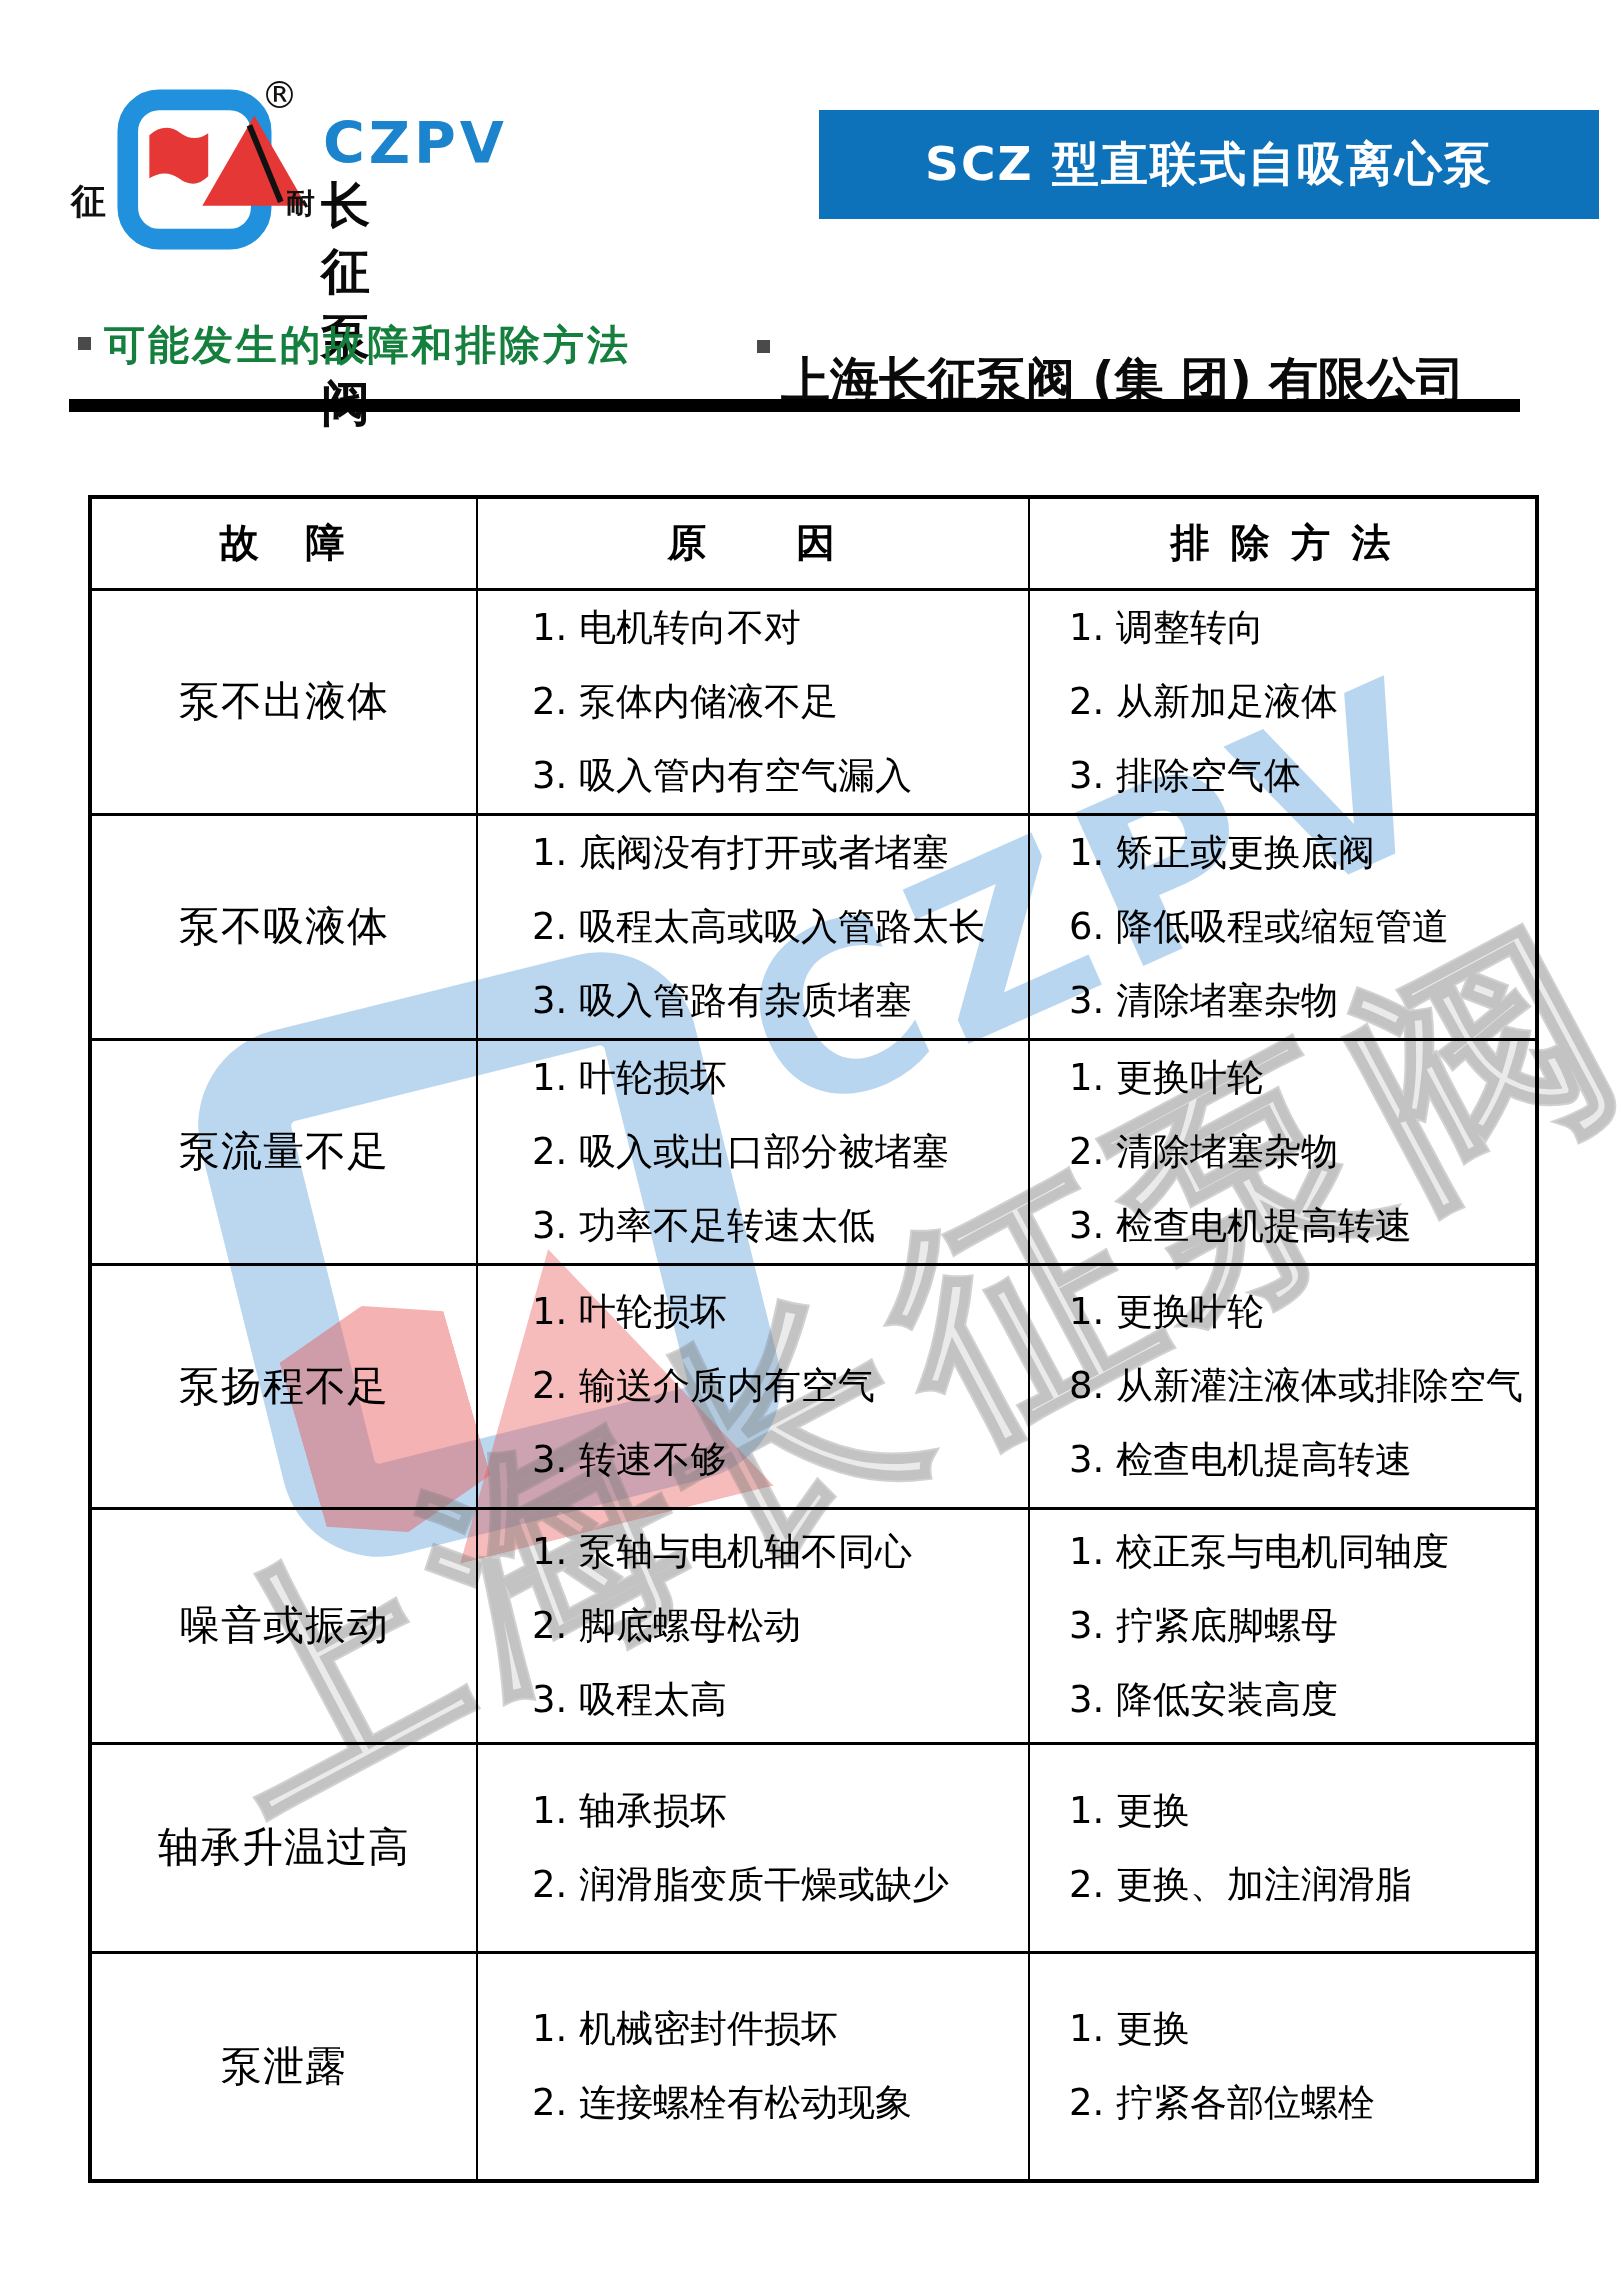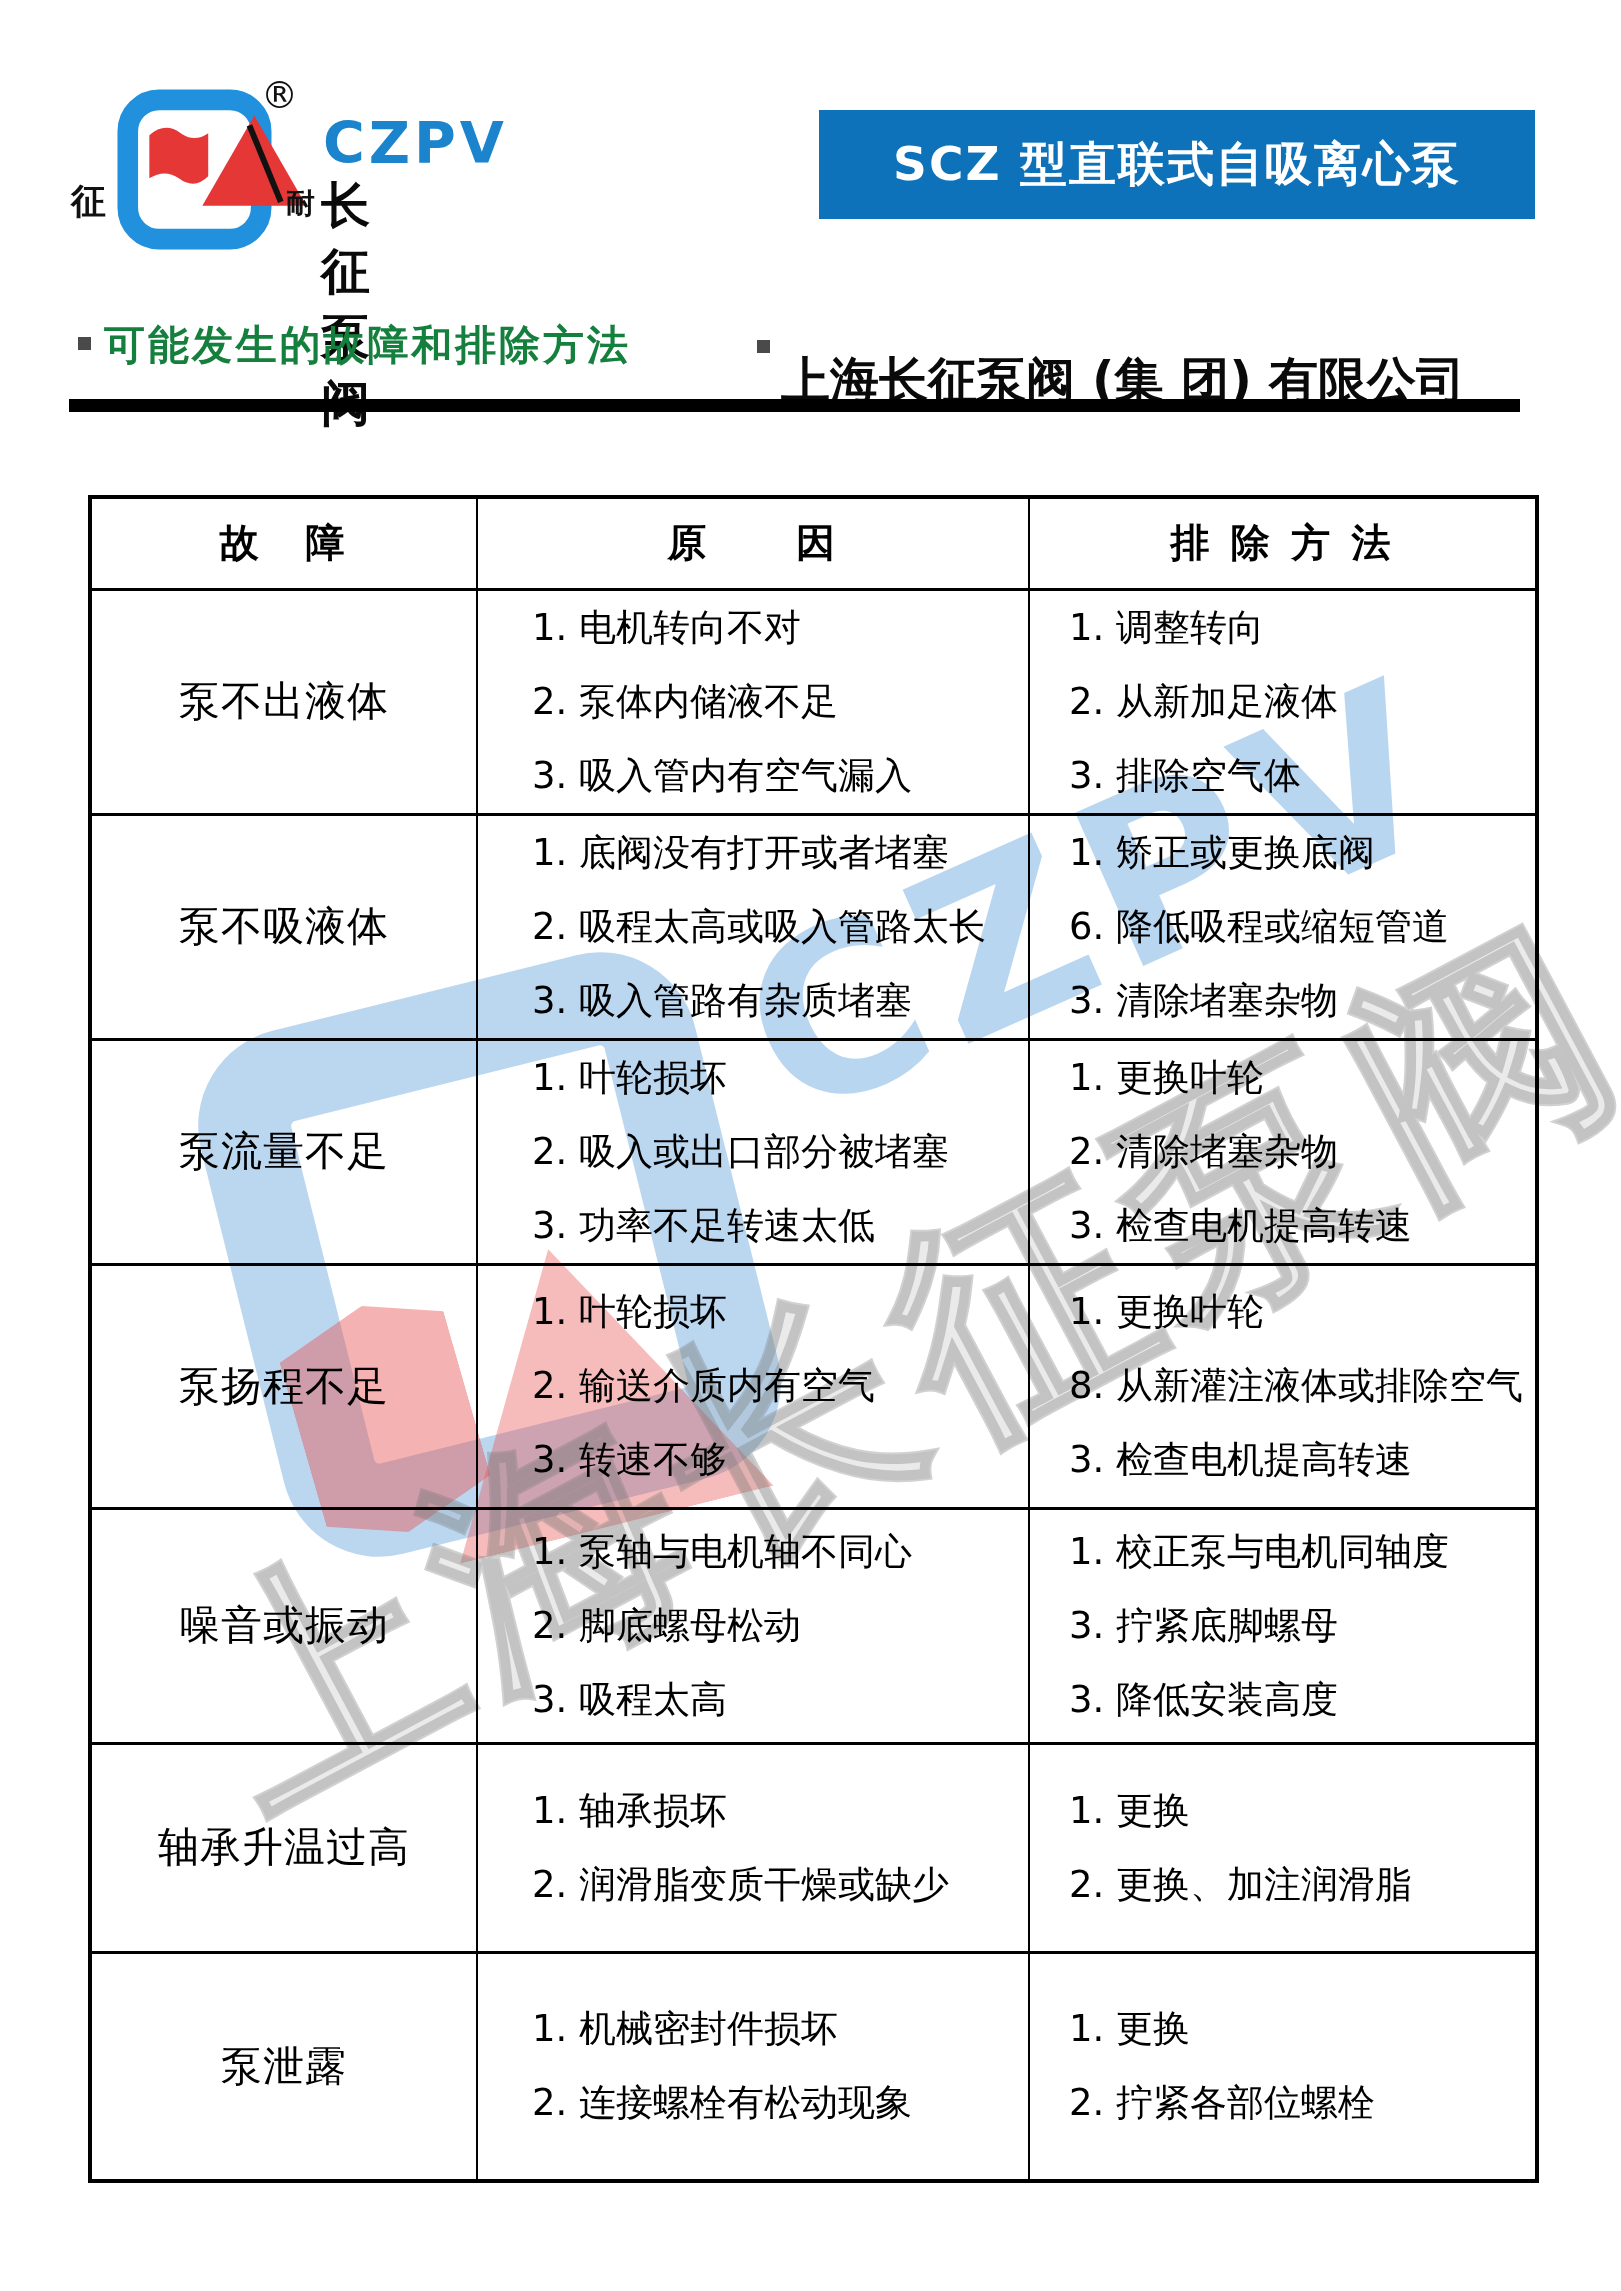--- a/index.html
+++ b/index.html
@@ -42,21 +42,21 @@
   .zheng{position:absolute;left:71px;top:178px;font-size:35px;font-weight:700;color:#111;}
   .nai{position:absolute;left:286px;top:184px;font-size:29px;font-weight:700;color:#111;}
   .reg{position:absolute;left:261px;top:74px;font-size:37px;font-weight:400;color:#111;}
   .logo-svg{position:absolute;left:116px;top:86px;}
   .czpv{position:absolute;left:323px;top:110px;font-size:57px;font-weight:800;
         letter-spacing:3.9px;color:#1b84cc;}
   .brand-cn{position:absolute;left:321px;top:173px;font-size:49px;font-weight:800;
         letter-spacing:2px;color:#0a0a0a;}
 
   .banner{
-    position:absolute;left:819px;top:110px;width:716px;height:109px;z-index:2;
+    position:absolute;left:819px;top:110px;width:780px;height:109px;z-index:2;
     background:#0d72b9;display:flex;align-items:center;justify-content:center;
   }
   .banner span{color:#ffffff;font-size:47px;font-weight:700;letter-spacing:2px;}
 
   .sq{position:absolute;width:12.7px;height:12.7px;background:#4a4a4a;z-index:2;}
   .sq1{left:78px;top:337px;}
   .sq2{left:757px;top:340px;}
   .section-title{
     position:absolute;left:104px;top:318px;z-index:2;
     font-size:41px;font-weight:700;color:#15803d;letter-spacing:2.9px;white-space:nowrap;

